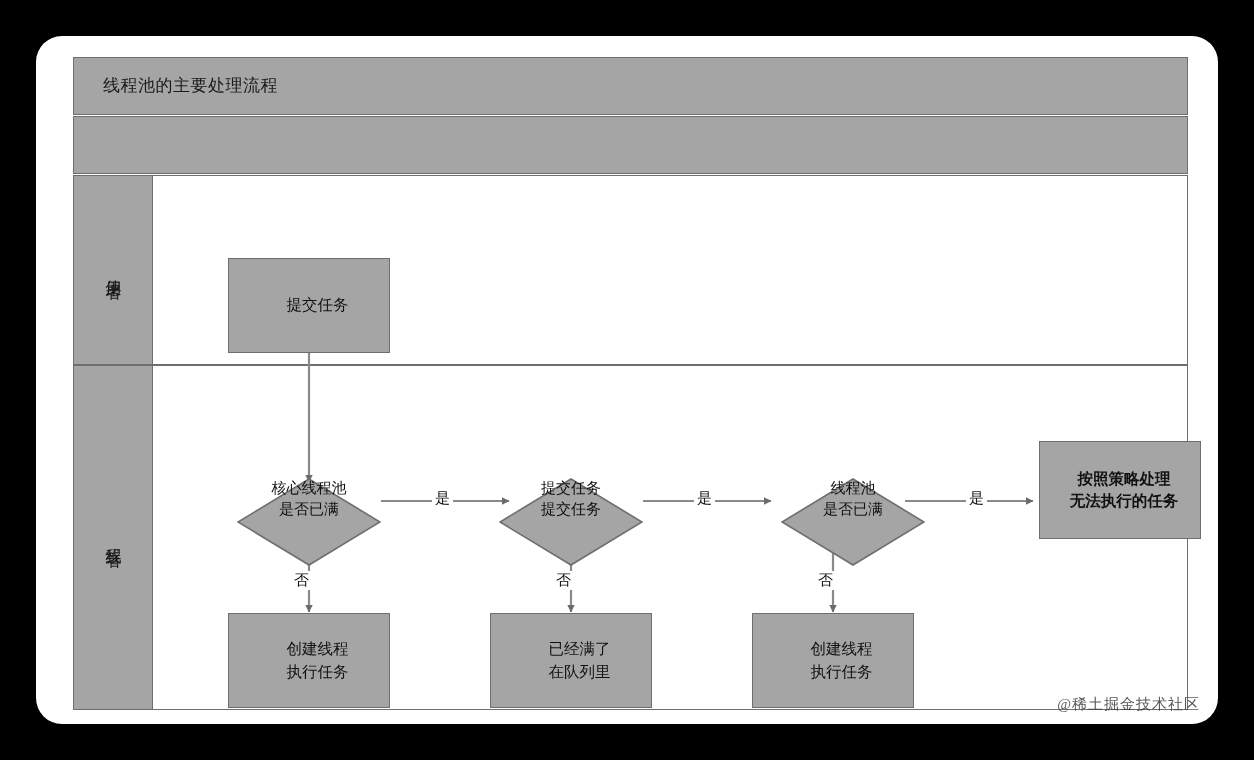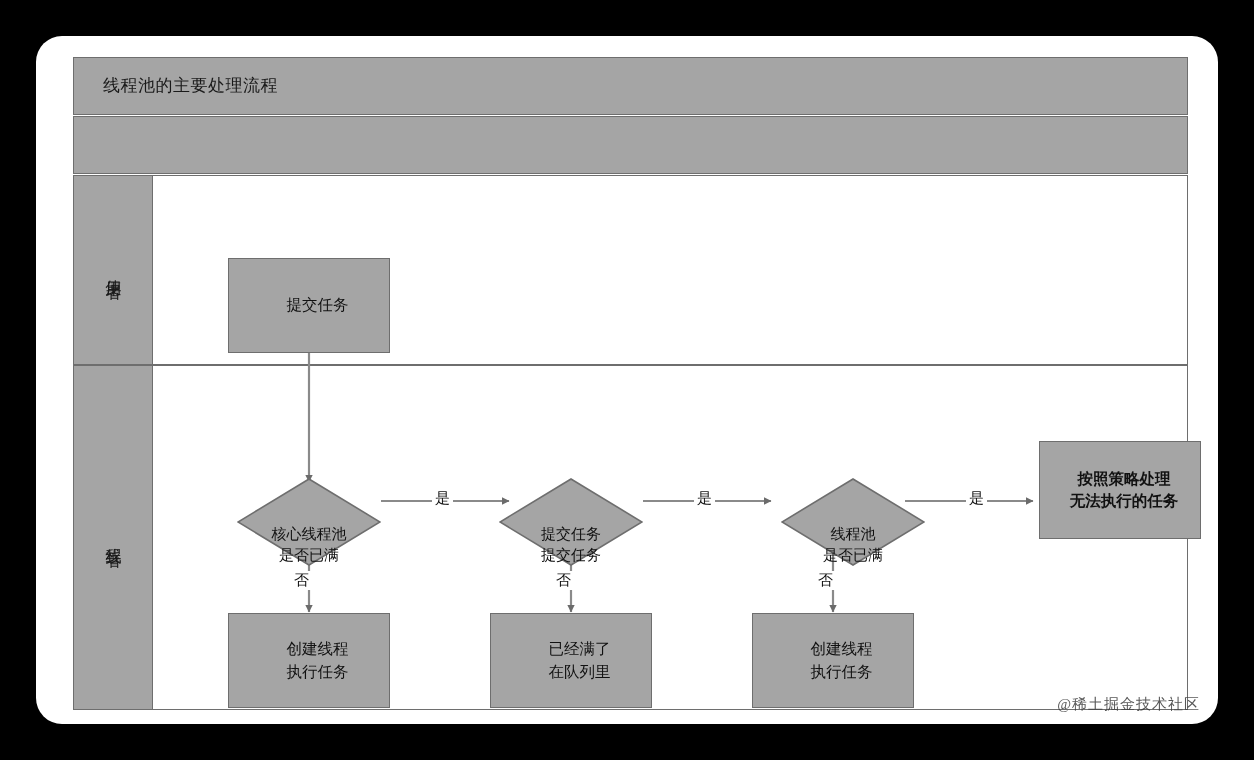--- a/index.html
+++ b/index.html
@@ -126,21 +126,21 @@
     pointer-events: auto;
   }
   .diamond-wrap svg { display: block; }
   .diamond-label {
     position: absolute;
     left: 0;
     top: 0;
     width: 100%;
     height: 100%;
     display: flex;
-    align-items: flex-end;
+    align-items: flex-start;
     justify-content: center;
     text-align: center;
     font-size: 15px;
     line-height: 1.4;
     color: #111111;
   }
 
   .edge-label {
     position: absolute;
     font-size: 15px;

